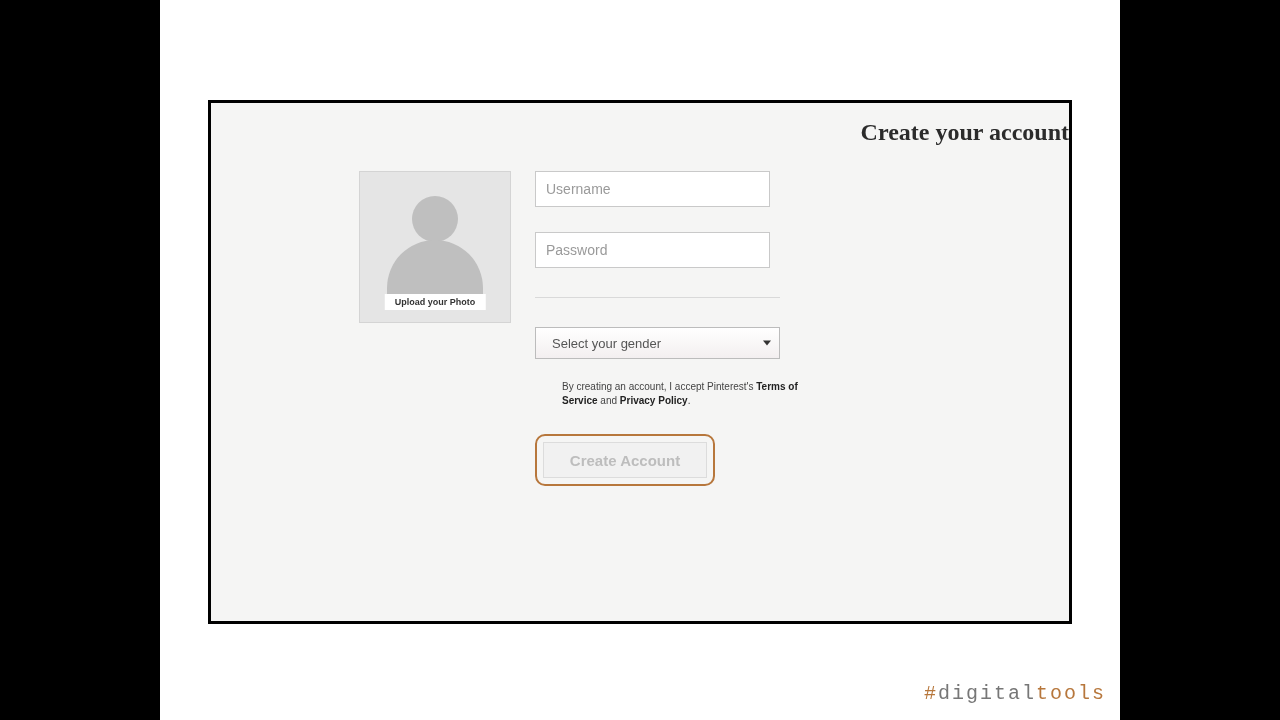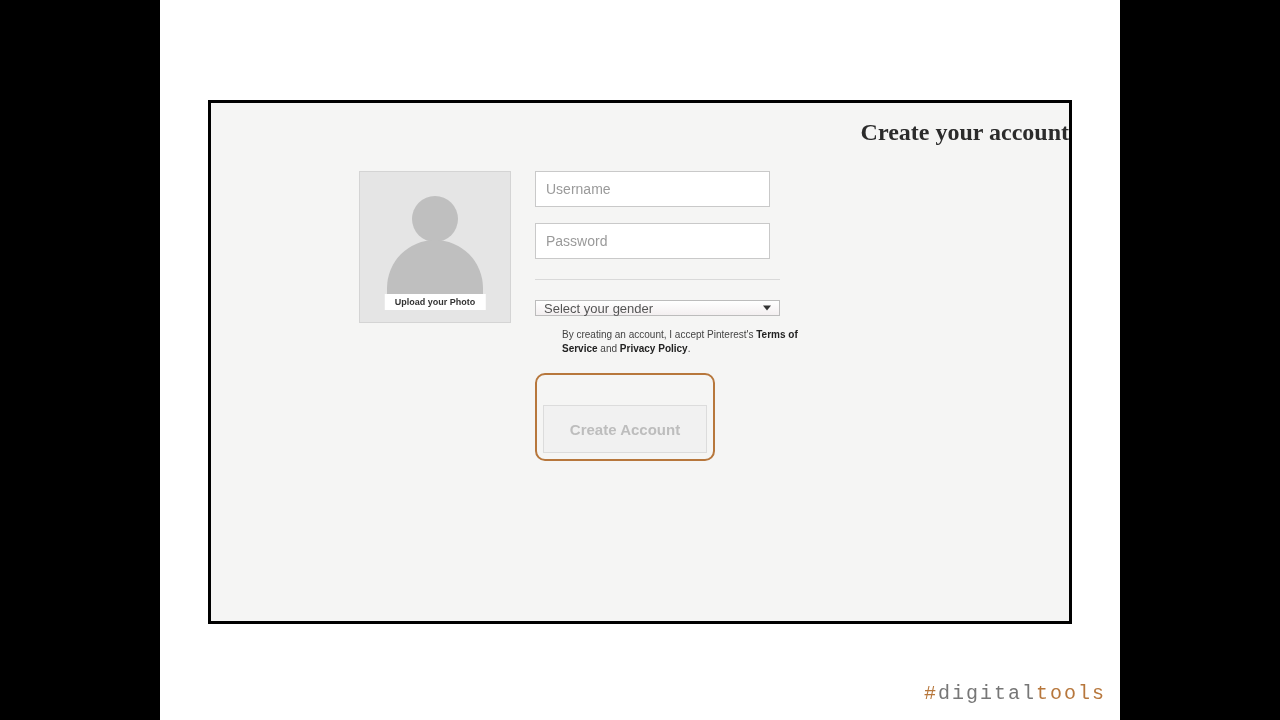--- a/index.html
+++ b/index.html
@@ -64,45 +64,45 @@
     bottom: 12px;
     left: 50%;
     transform: translateX(-50%);
     background: #fff;
     font-size: 9px;
     font-weight: bold;
     color: #333;
     padding: 3px 10px;
     white-space: nowrap;
   }
-  .fields-col { width: 235px; display: flex; flex-direction: column; gap: 16px; }
+  .fields-col { width: 235px; display: flex; flex-direction: column; gap: 25px; }
   .text-input {
     width: 235px;
     height: 36px;
     border: 1px solid #c9c9c9;
     background: #fff;
     font-size: 14px;
     padding: 0 10px;
     color: #333;
   }
   .text-input::placeholder { color: #9a9a9a; }
   .divider {
     width: 245px;
     border: none;
     border-top: 1px solid #d9d9d9;
     margin: 4px 0;
   }
   .select-wrap {
     width: 245px;
-    height: 16px;
+    height: 32px;
     border: 1px solid #bcbcbc;
     background: linear-gradient(#ffffff, #f3eff0);
     display: flex;
     align-items: center;
-    padding: 0 8px;
+    padding: 0 16px;
     font-size: 13px;
     color: #555;
     position: relative;
     cursor: pointer;
   }
   .select-arrow {
     position: absolute;
     right: 8px;
     top: 50%;
     transform: translateY(-50%);
@@ -122,28 +122,27 @@
   .legal .bold { font-weight: bold; color: #222; }
   .create-wrap {
     width: 180px;
     border: 2px solid #b7773c;
     border-radius: 10px;
     padding: 6px;
     margin-top: 2px;
   }
   .create-btn {
     width: 100%;
-    height: 48px;
+    height: 36px;
     background: #f1f1f1;
     border: 1px solid #dcdcdc;
     color: #bdbdbd;
     font-size: 15px;
     font-weight: bold;
     cursor: pointer;
-    margin-top: 24px;
   }
   .watermark {
     position: absolute;
     bottom: 15px;
     right: 14px;
     font-family: 'Courier New', monospace;
     font-size: 20px;
     letter-spacing: 2px;
     color: #777;
   }

